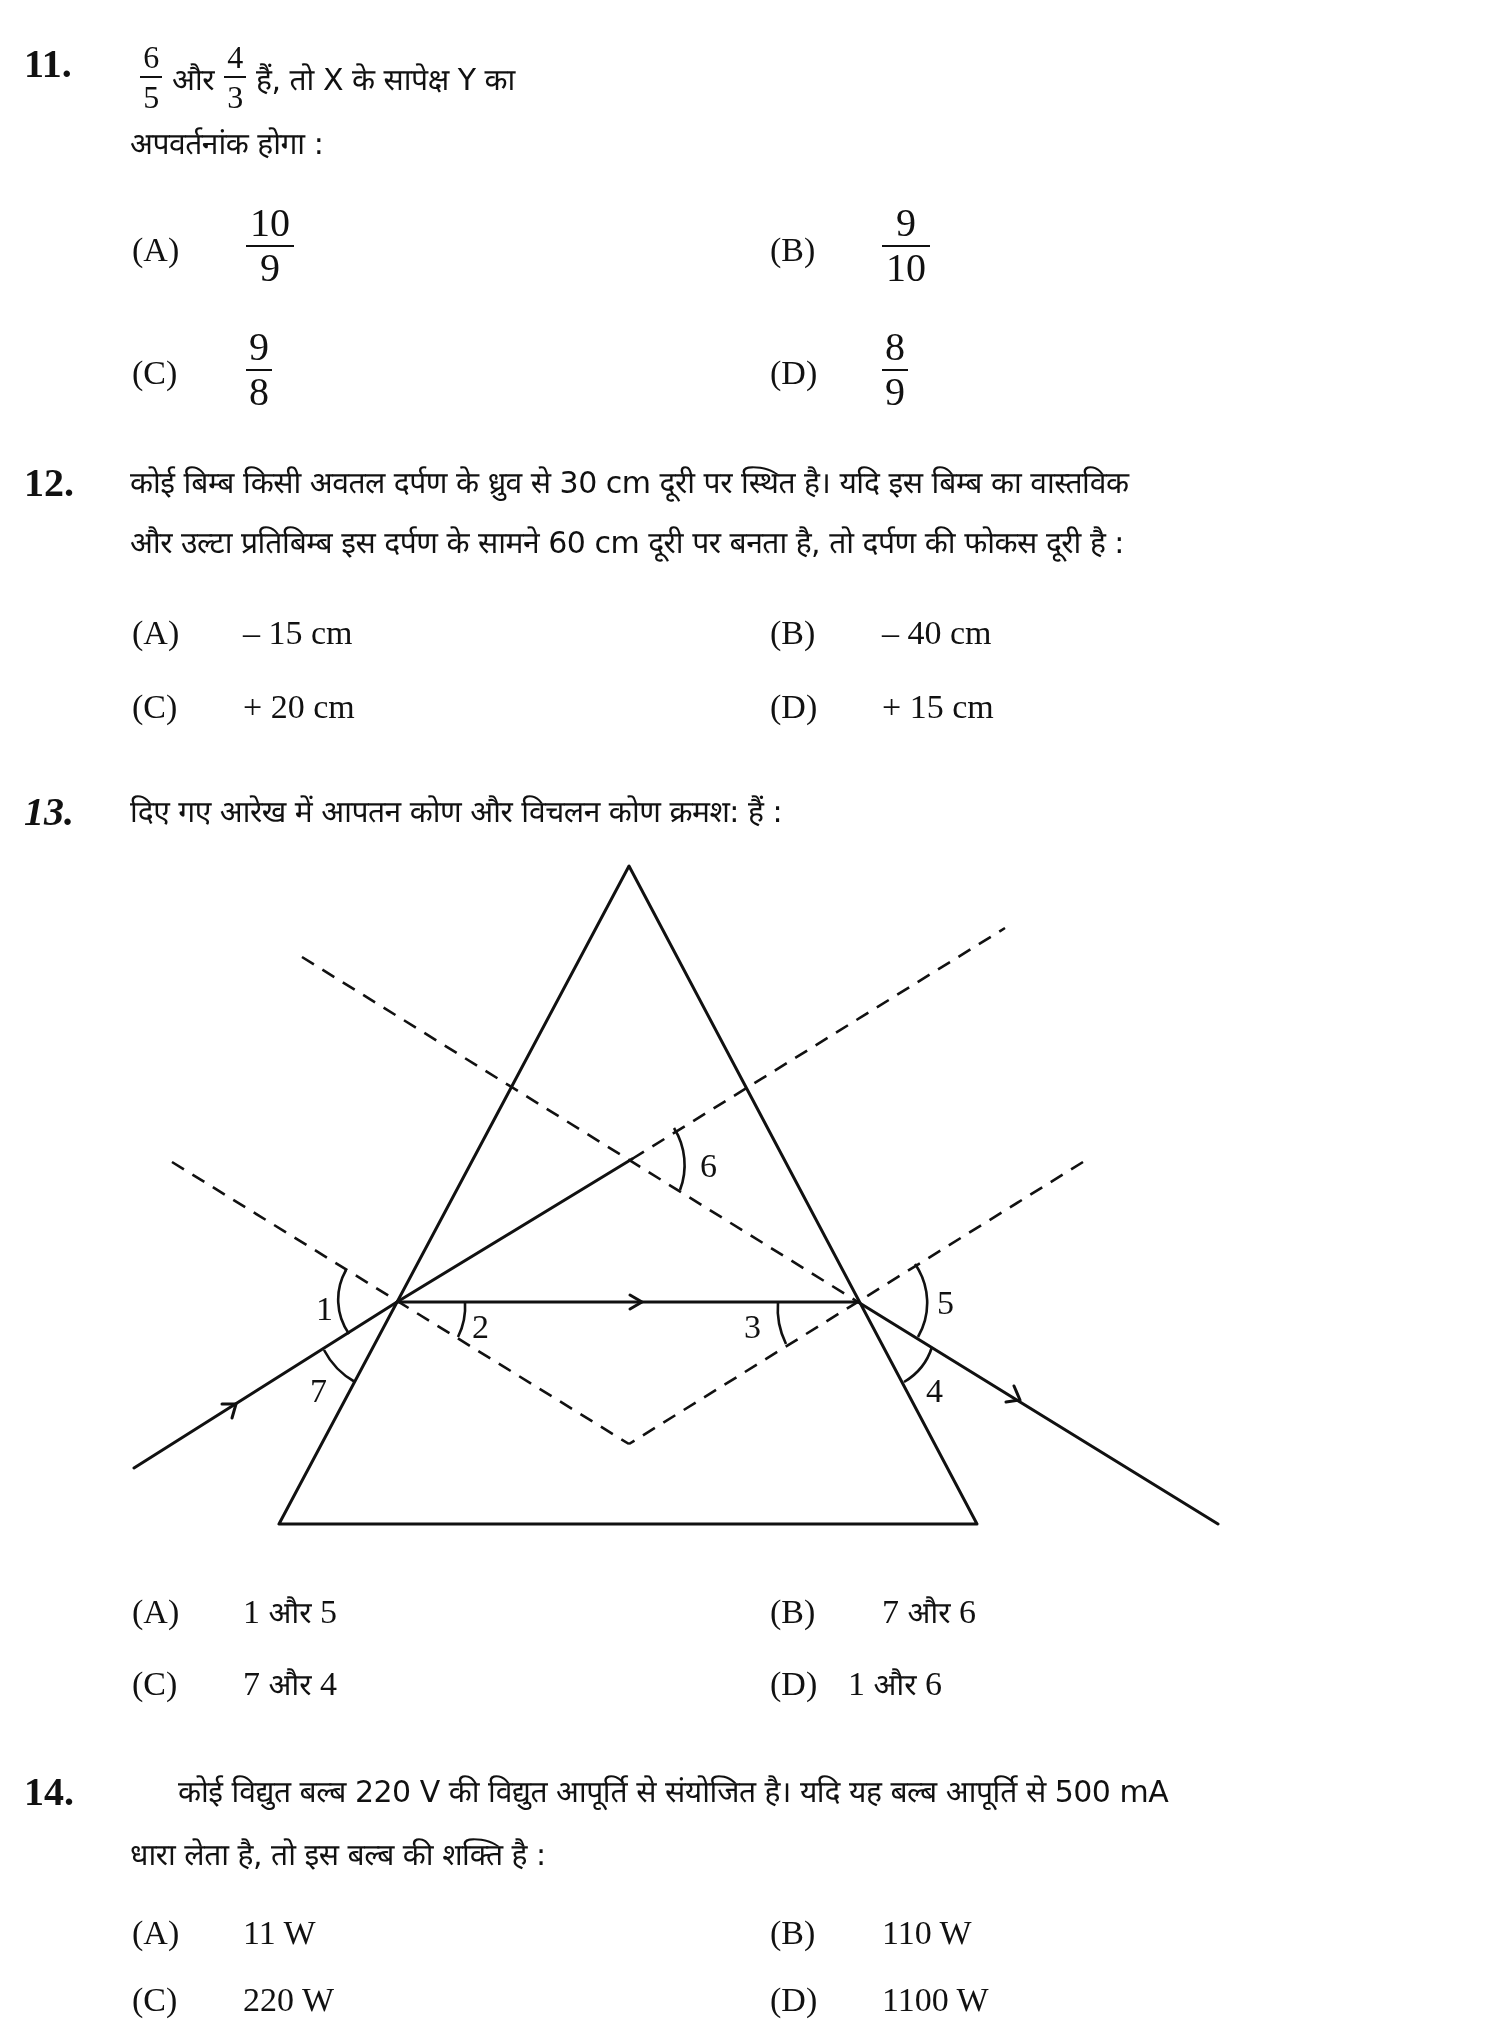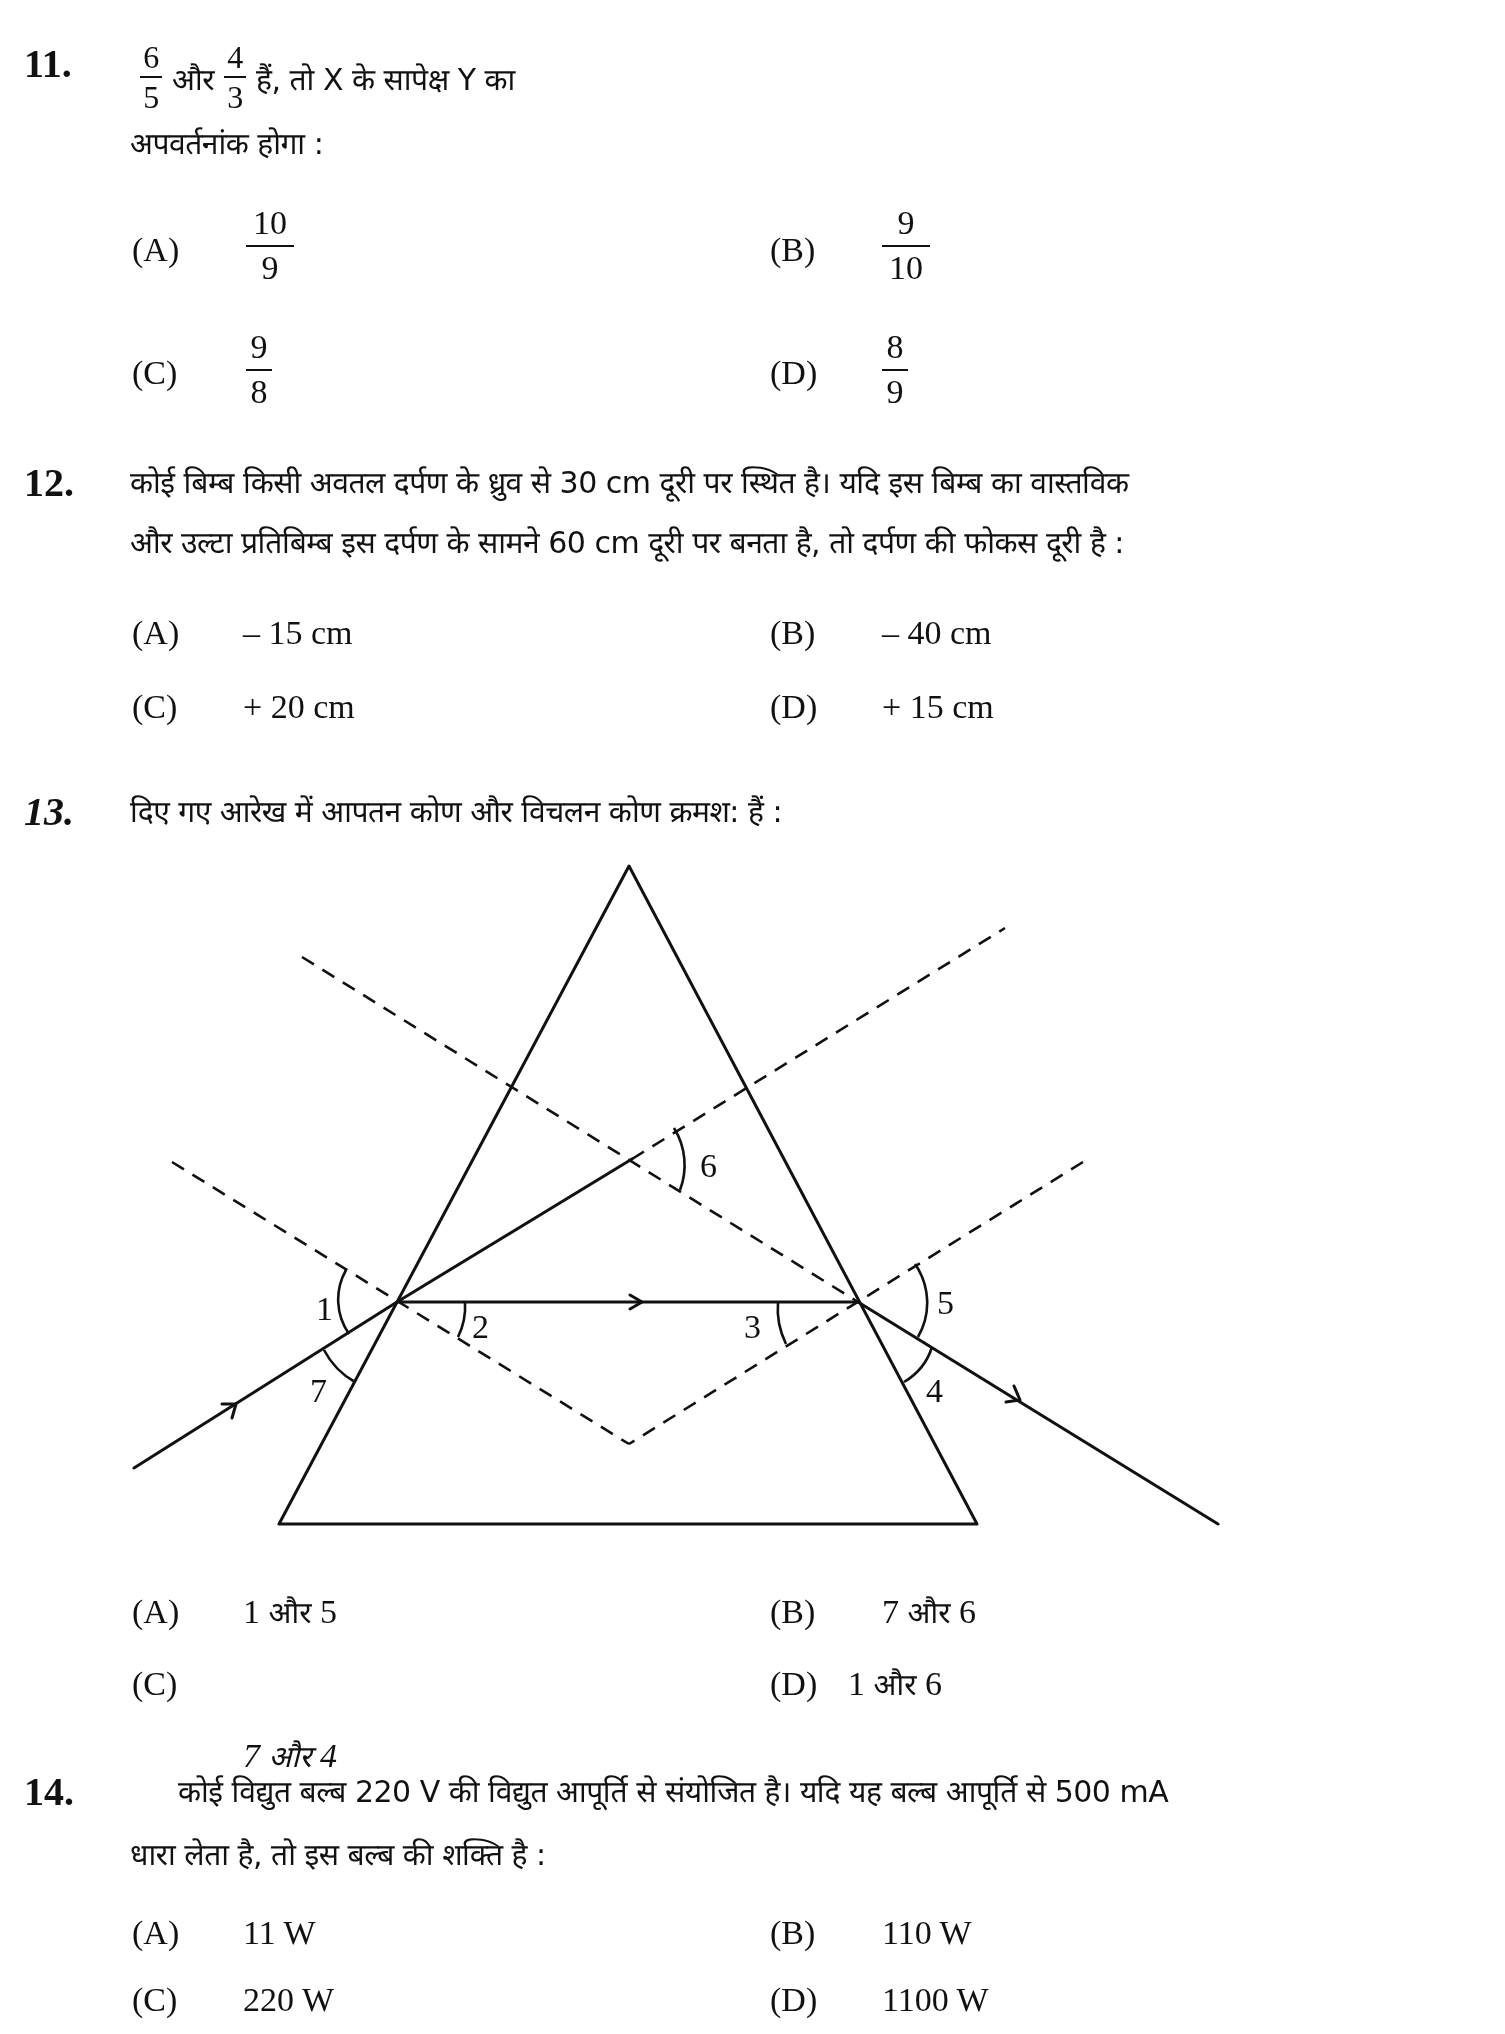--- a/index.html
+++ b/index.html
@@ -21,21 +21,21 @@
     font-family: "Liberation Serif", "DejaVu Serif", serif;
     font-size: 34px; line-height: 40px;
   }
   .optval {
     font-family: "Liberation Serif", "DejaVu Serif", serif;
     font-size: 34px; line-height: 40px;
   }
   .optval .dev { font-family: "DejaVu Sans", sans-serif; font-size: 30px; }
   .frac {
     position: absolute; display: flex; flex-direction: column; align-items: center;
-    font-family: "Liberation Serif", "DejaVu Serif", serif; font-size: 34px; line-height: 38px;
+    font-family: "Liberation Serif", "DejaVu Serif", serif; font-size: 40px; line-height: 38px;
   }
   .frac .bar { border-top: 2px solid #111; align-self: stretch; margin: 3px 0 2px 0; }
   .inline-frac {
     display: inline-flex; flex-direction: column; align-items: center; vertical-align: middle;
     font-family: "Liberation Serif", "DejaVu Serif", serif; font-size: 32px; line-height: 34px;
     margin: 0 10px; position: relative; top: -4px;
   }
   .inline-frac .bar { border-top: 2px solid #111; align-self: stretch; margin: 2px 0; min-width: 22px; }
   svg text { font-family: "Liberation Serif", "DejaVu Serif", serif; font-size: 34px; fill: #111; }
 </style>
@@ -170,21 +170,21 @@
     </div>
   </div>
   <div>
     <div class="abs optlabel" style="left:770px; top:1592px;">(B)</div>
     <div class="abs optval" style="left:882px; top:1592px;">
       <span>7</span> <span class="dev">और</span> <span>6</span>
     </div>
   </div>
   <div>
     <div class="abs optlabel" style="left:132px; top:1664px;">(C)</div>
-    <div class="abs optval" style="left:243px; top:1736px;font-style:italic;">
+    <div class="abs optval" style="left:243px; top:1664px;">
       <span>7</span> <span class="dev">और</span> <span>4</span>
     </div>
   </div>
   <div>
     <div class="abs optlabel" style="left:770px; top:1664px;">(D)</div>
     <div class="abs optval" style="left:848px; top:1664px;">
       <span>1</span> <span class="dev">और</span> <span>6</span>
     </div>
   </div>
 </div>

